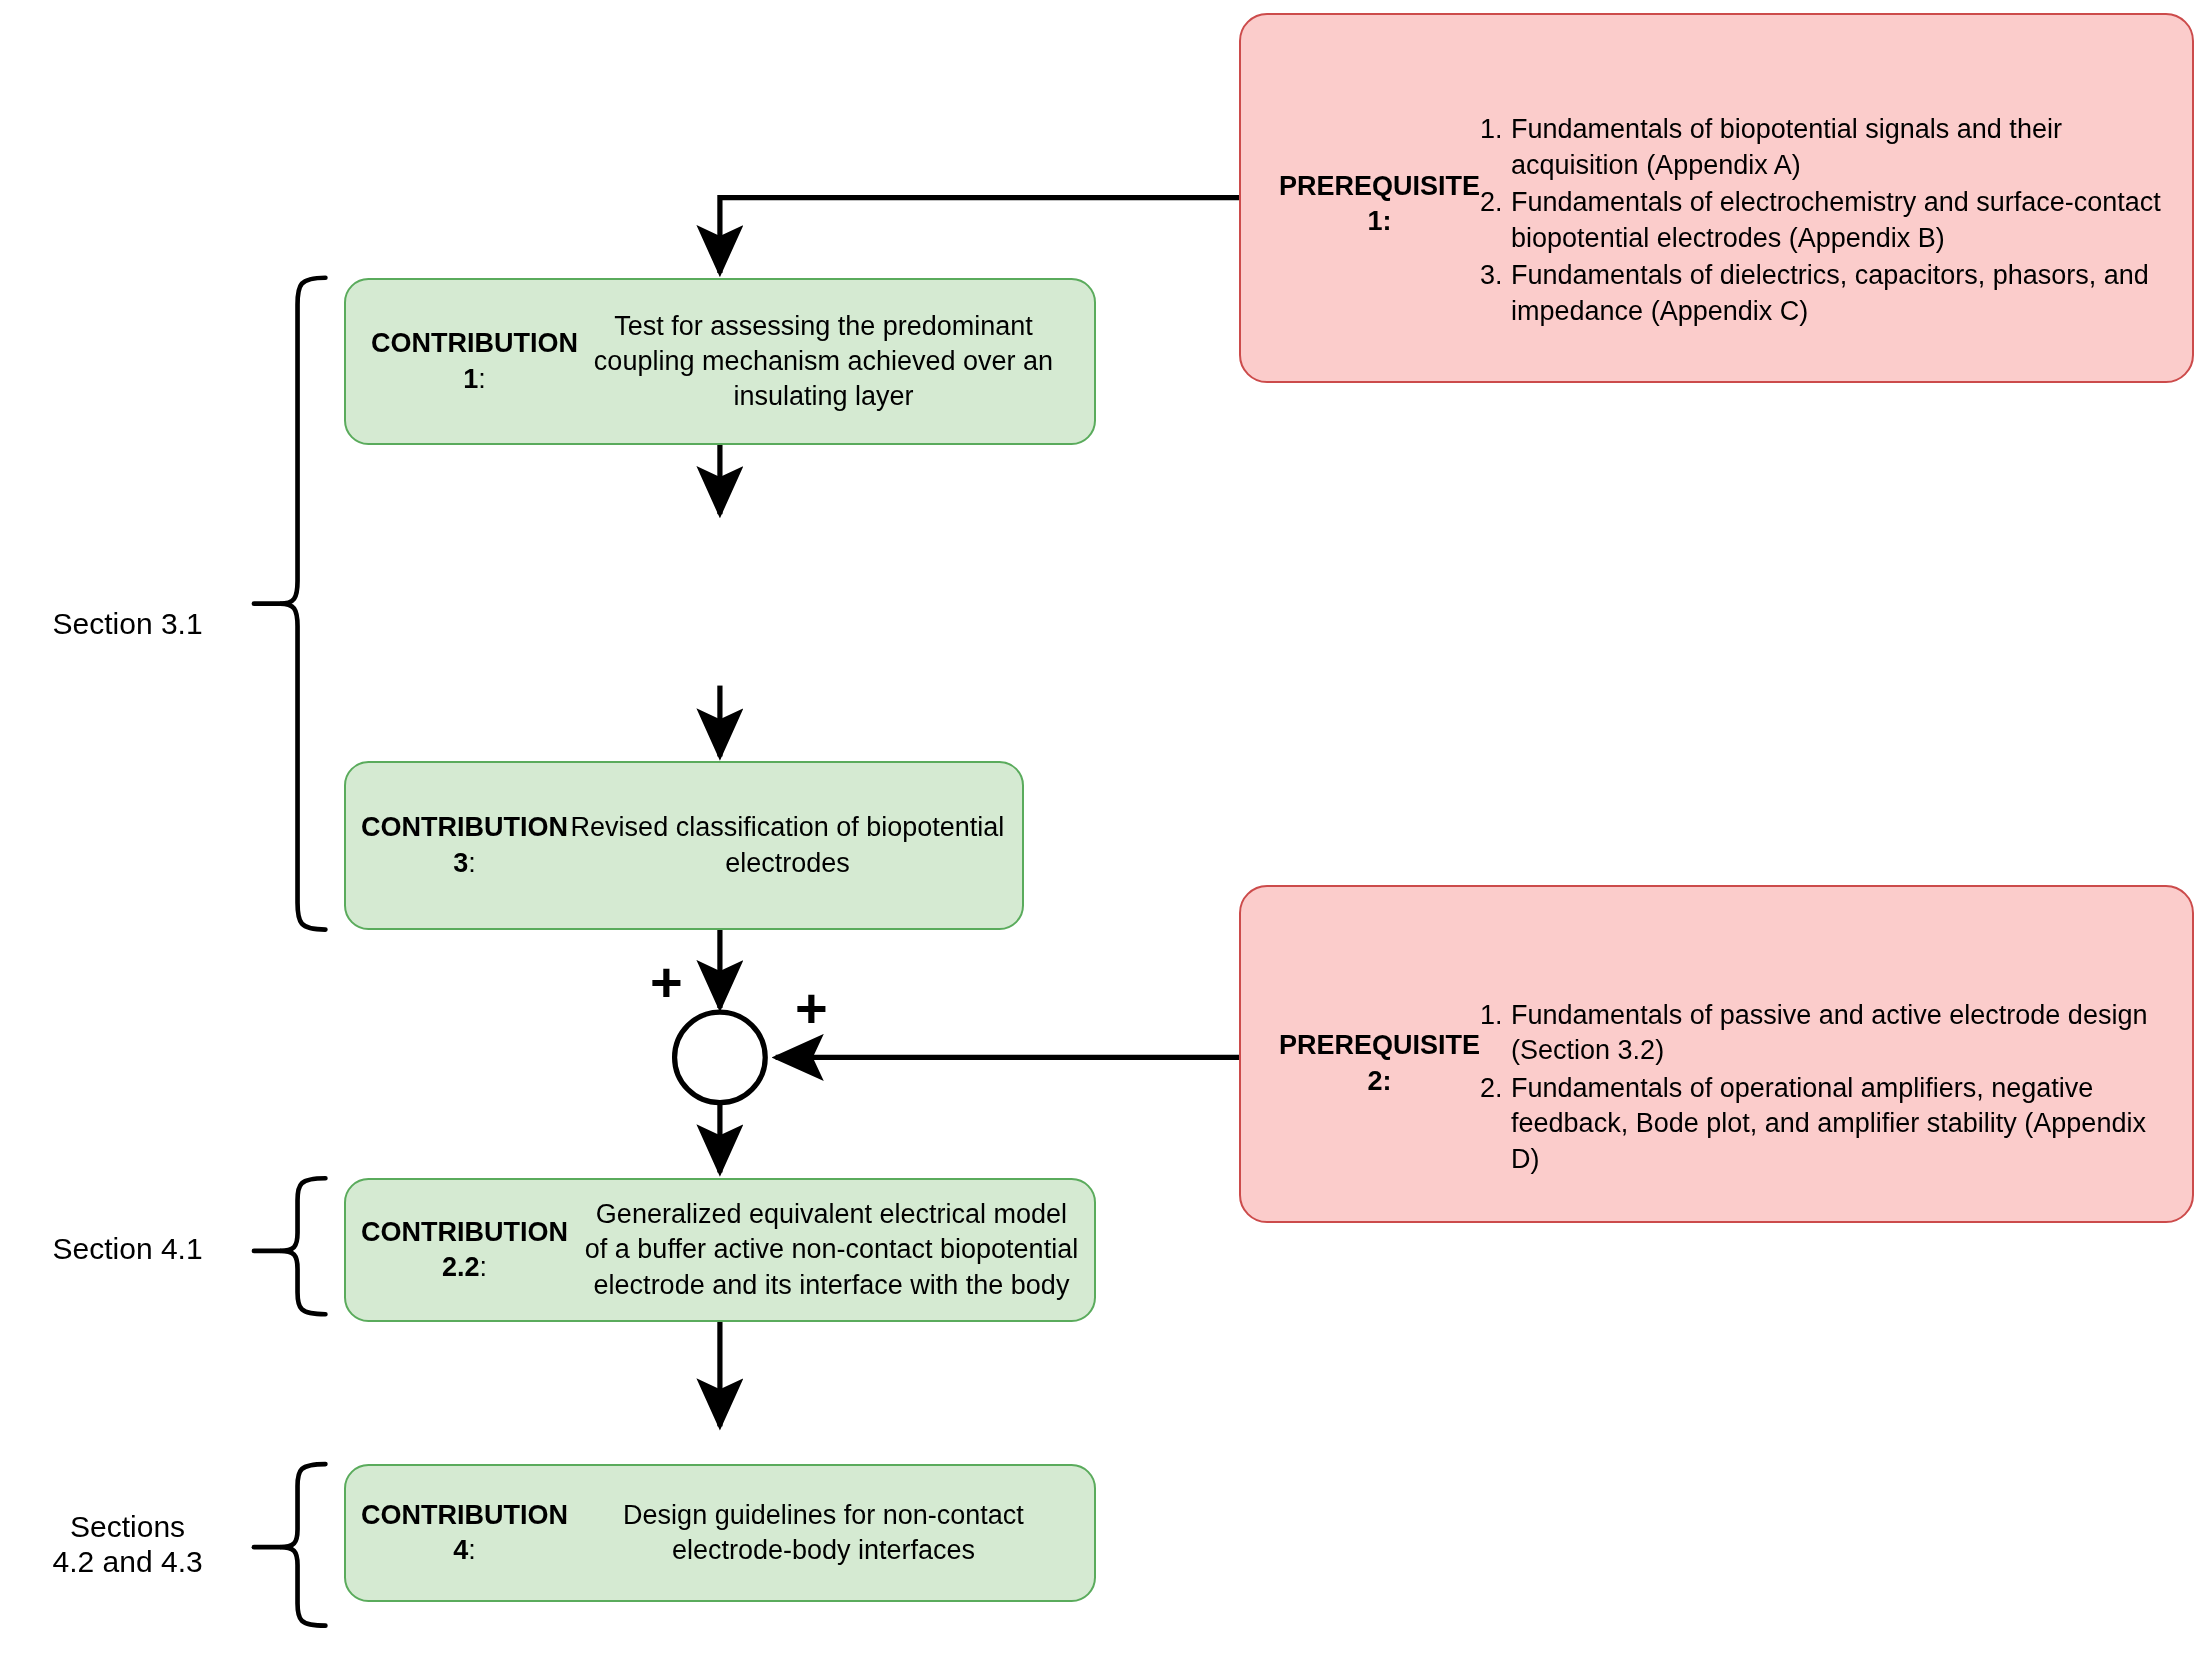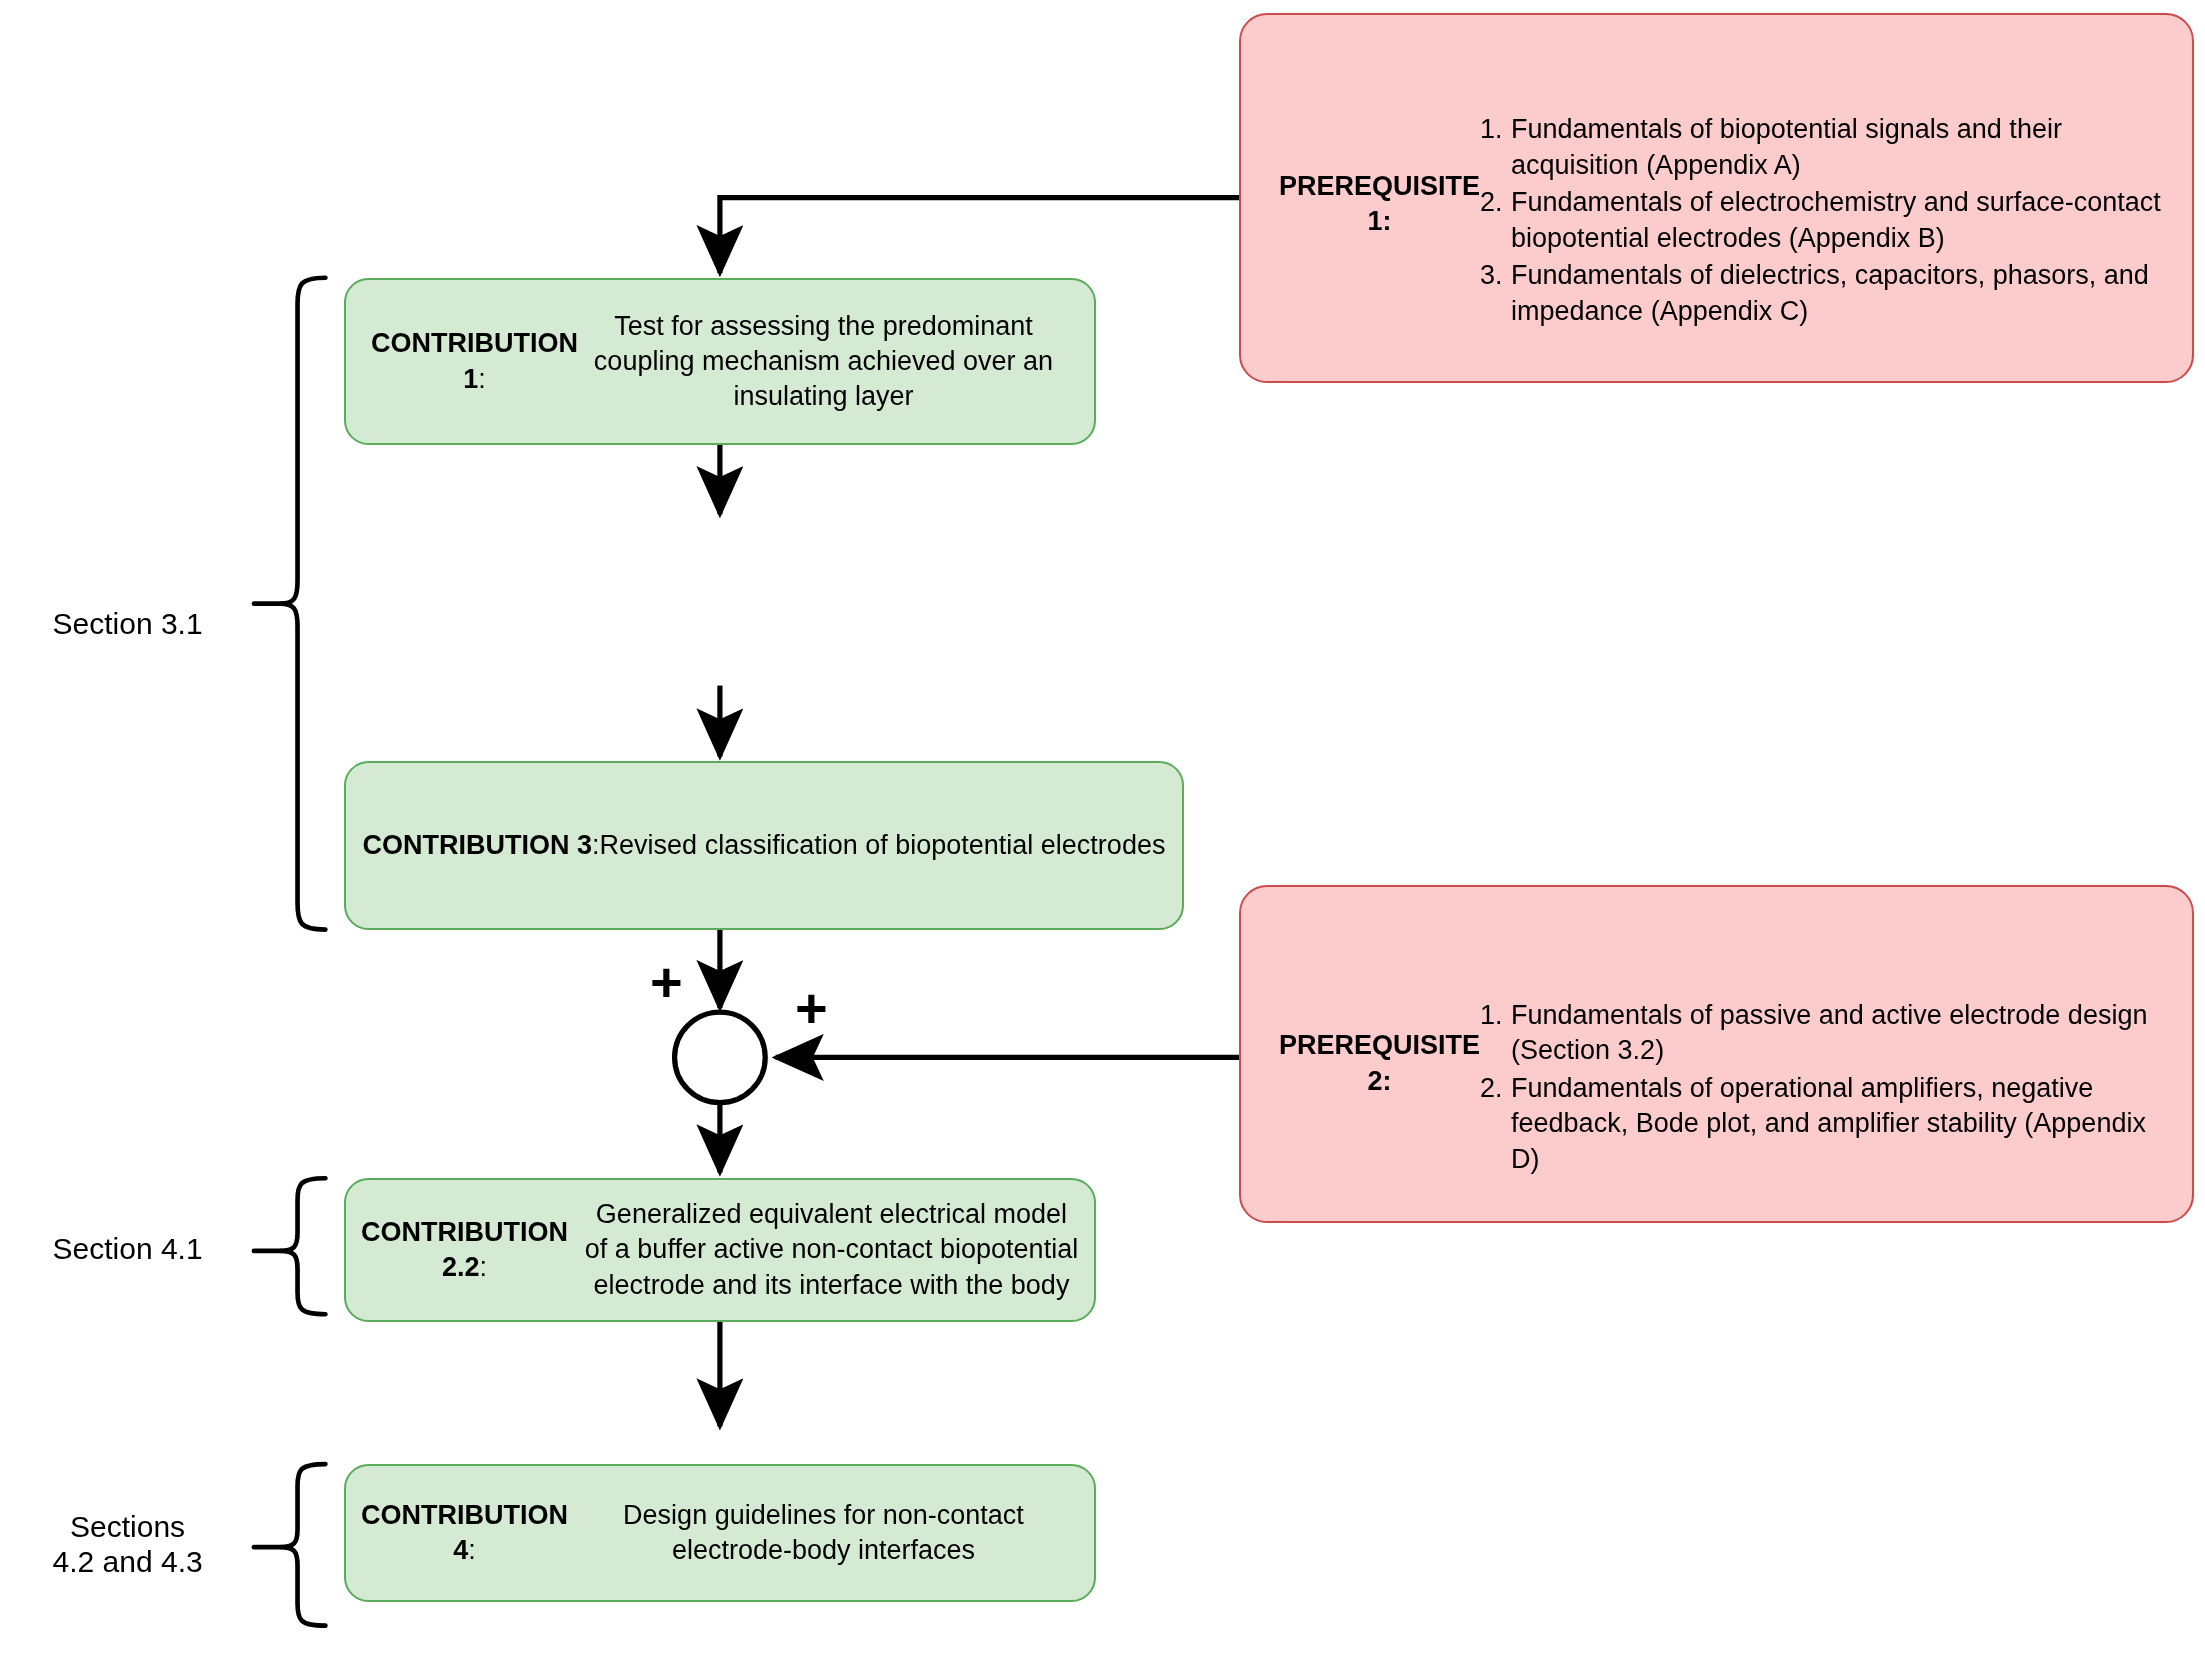--- a/index.html
+++ b/index.html
@@ -99,21 +99,21 @@
 4.2 and 4.3</div>
 
   <div class="node green" style="left:344px;top:278px;width:752px;height:167px;padding:0 25px;">
     <div class="ntitle">
       <span class="lead">CONTRIBUTION 1</span><span class="tail">:</span>
     </div>
     <div class="nbody">Test for assessing the predominant coupling mechanism achieved over an insulating layer</div>
   </div>
 
 
-  <div class="node green" style="left:344px;top:761px;width:840px;height:169px;padding:0 15px;">
+  <div class="node green" style="left:344px;top:761px;width:680px;height:169px;padding:0 15px;">
     <div class="ntitle">
       <span class="lead">CONTRIBUTION 3</span><span class="tail">:</span>
     </div>
     <div class="nbody">Revised classification of biopotential electrodes</div>
   </div>
 
   <div class="node green" style="left:344px;top:1178px;width:752px;height:144px;padding:0 15px;gap:16px;">
     <div class="ntitle">
       <span class="lead">CONTRIBUTION 2.2</span><span class="tail">:</span>
     </div>

